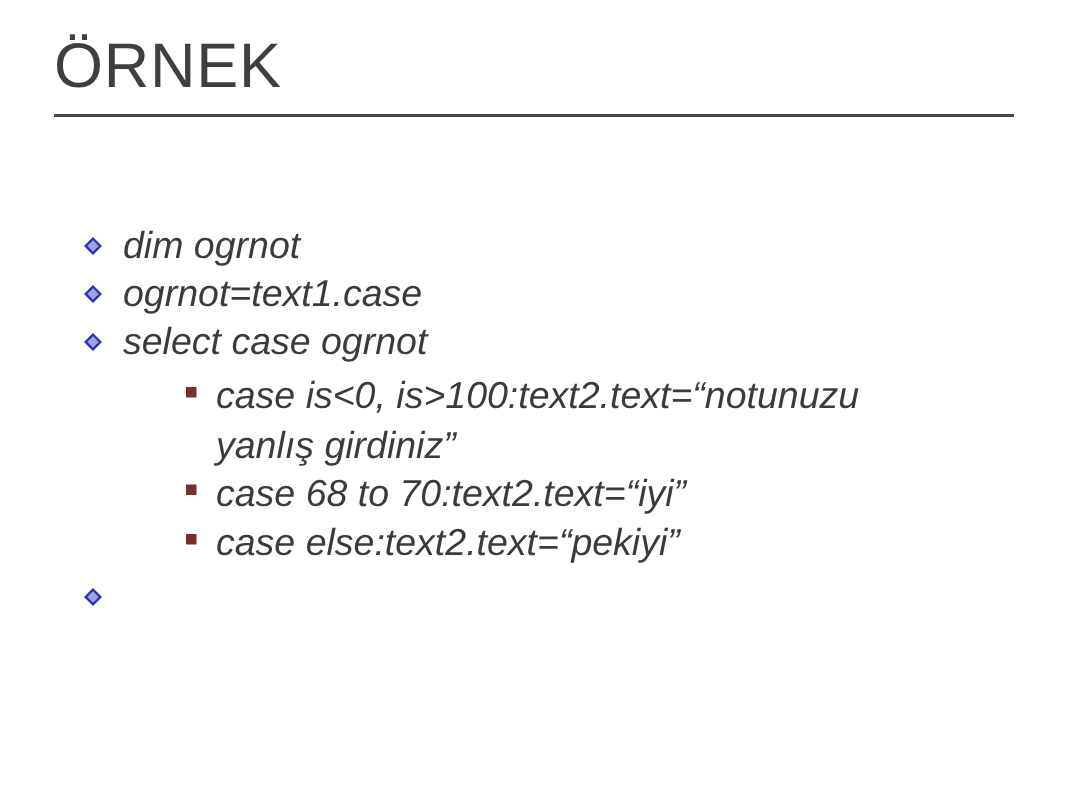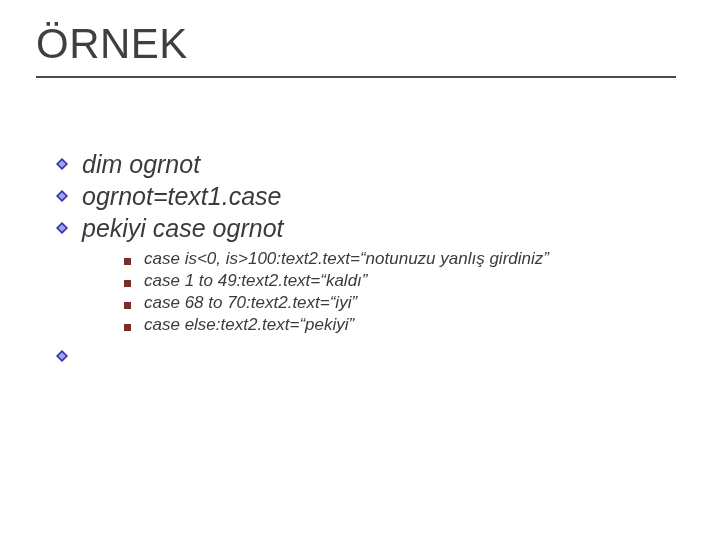--- a/index.html
+++ b/index.html
@@ -66,21 +66,21 @@
   }
   .diamond svg { display: block; }
   .lvl2 {
     list-style: none;
     margin: 4px 0 4px 0;
     padding: 0 0 0 42px;
   }
   .lvl2 > li {
     position: relative;
     padding-left: 20px;
-    font-size: 17px;
+    font-size: 25px;
     line-height: 1.3;
     color: #3b3b3b;
     margin: 0;
   }
   .lvl2 > li::before {
     content: "";
     position: absolute;
     left: 0;
     top: 10px;
     width: 7px;
@@ -121,25 +121,24 @@
         <span>ogrnot=text1.case</span>
       </li>
 
       <li>
         <span class="diamond">
           <svg width="12" height="12" viewBox="0 0 12 12">
               <polygon points="6,0 12,6 6,12 0,6" fill="#2f2fa8"></polygon>
               <polygon points="6,2.2 9.8,6 6,9.8 2.2,6" fill="#9aa4e8"></polygon>
             </svg>
         </span>
-        <span>pekiyi case ogrnot</span>
+        <span>select case ogrnot</span>
 
         <ul class="lvl2">
           <li><span>case is&lt;0, is&gt;100:text2.text=“notunuzu yanlış girdiniz”</span></li>
-          <li><span>case 1 to 49:text2.text=“kaldı”</span></li>
           <li><span>case 68 to 70:text2.text=“iyi”</span></li>
           <li><span>case else:text2.text=“pekiyi”</span></li>
         </ul>
       </li>
 
       <li>
         <span class="diamond">
           <svg width="12" height="12" viewBox="0 0 12 12">
               <polygon points="6,0 12,6 6,12 0,6" fill="#2f2fa8"></polygon>
               <polygon points="6,2.2 9.8,6 6,9.8 2.2,6" fill="#9aa4e8"></polygon>

